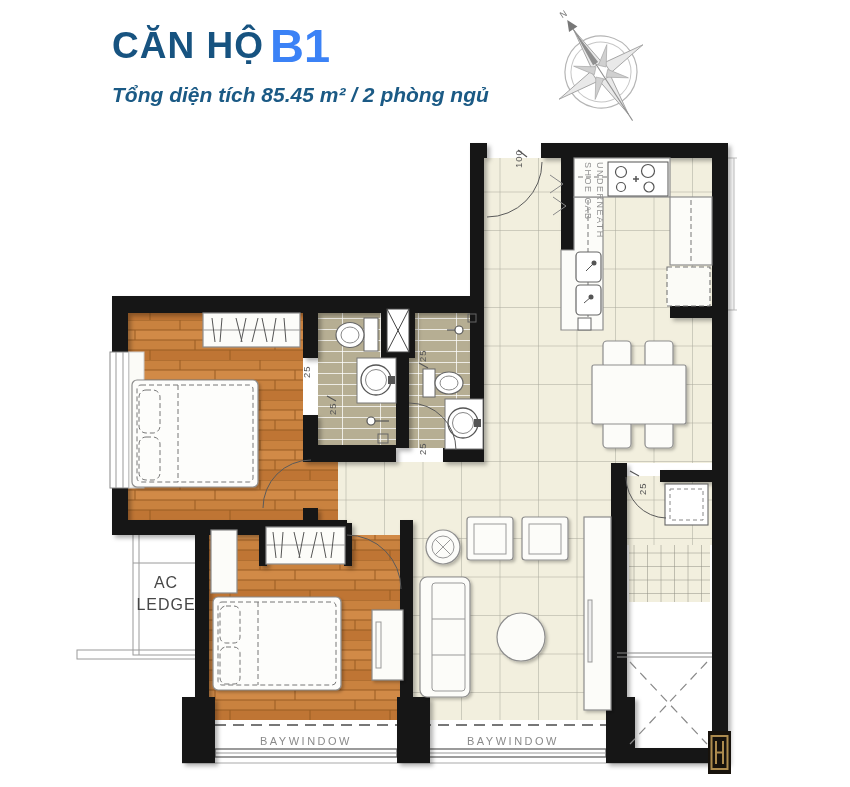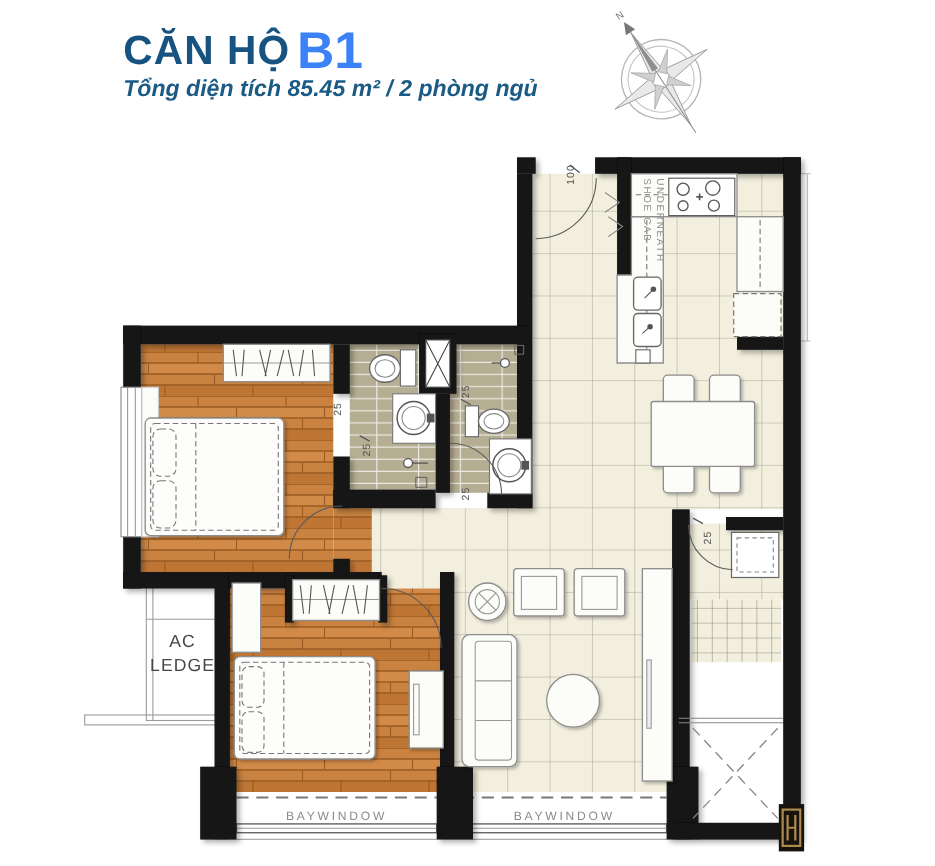--- a/index.html
+++ b/index.html
@@ -1,21 +1,21 @@
 <!DOCTYPE html>
 <html><head>
 <meta charset="utf-8">
 <style>
   html,body{margin:0;padding:0;background:#fff;}
   .stage{position:relative;width:850px;height:787px;background:#fff;overflow:hidden;
          font-family:"Liberation Sans",sans-serif;}
   .hdr{position:absolute;left:112px;top:22px;}
   .title{font-weight:bold;color:#175380;font-size:37px;letter-spacing:1px;line-height:1;}
   .title .unit{color:#3b82f6;font-size:47px;vertical-align:-4px;letter-spacing:0;margin-left:6px;}
-  .subtitle{margin-top:0;font-style:italic;font-weight:bold;color:#1b5a85;font-size:21px;}
+  .subtitle{margin-top:14px;font-style:italic;font-weight:bold;color:#1b5a85;font-size:21px;}
   svg text{font-family:"Liberation Sans",sans-serif;}
   .archlbl{fill:#8a8a8a;font-size:11px;letter-spacing:2.5px;}
   .aclbl{fill:#474747;font-size:16px;letter-spacing:1px;}
   .dim{fill:#555;font-size:9.5px;letter-spacing:1px;}
   .shoetxt{fill:#8f8f8f;font-size:9px;letter-spacing:1.5px;}
   .thin{stroke:#9a9a9a;stroke-width:1;fill:none;}
   .furn{fill:#fcfcf9;stroke:#8d8d8d;stroke-width:1.2;}
   .dash{stroke:#777;stroke-width:1;fill:none;stroke-dasharray:5 3;}
   .arc{stroke:#5a5a5a;stroke-width:1;fill:none;}
 </style>

